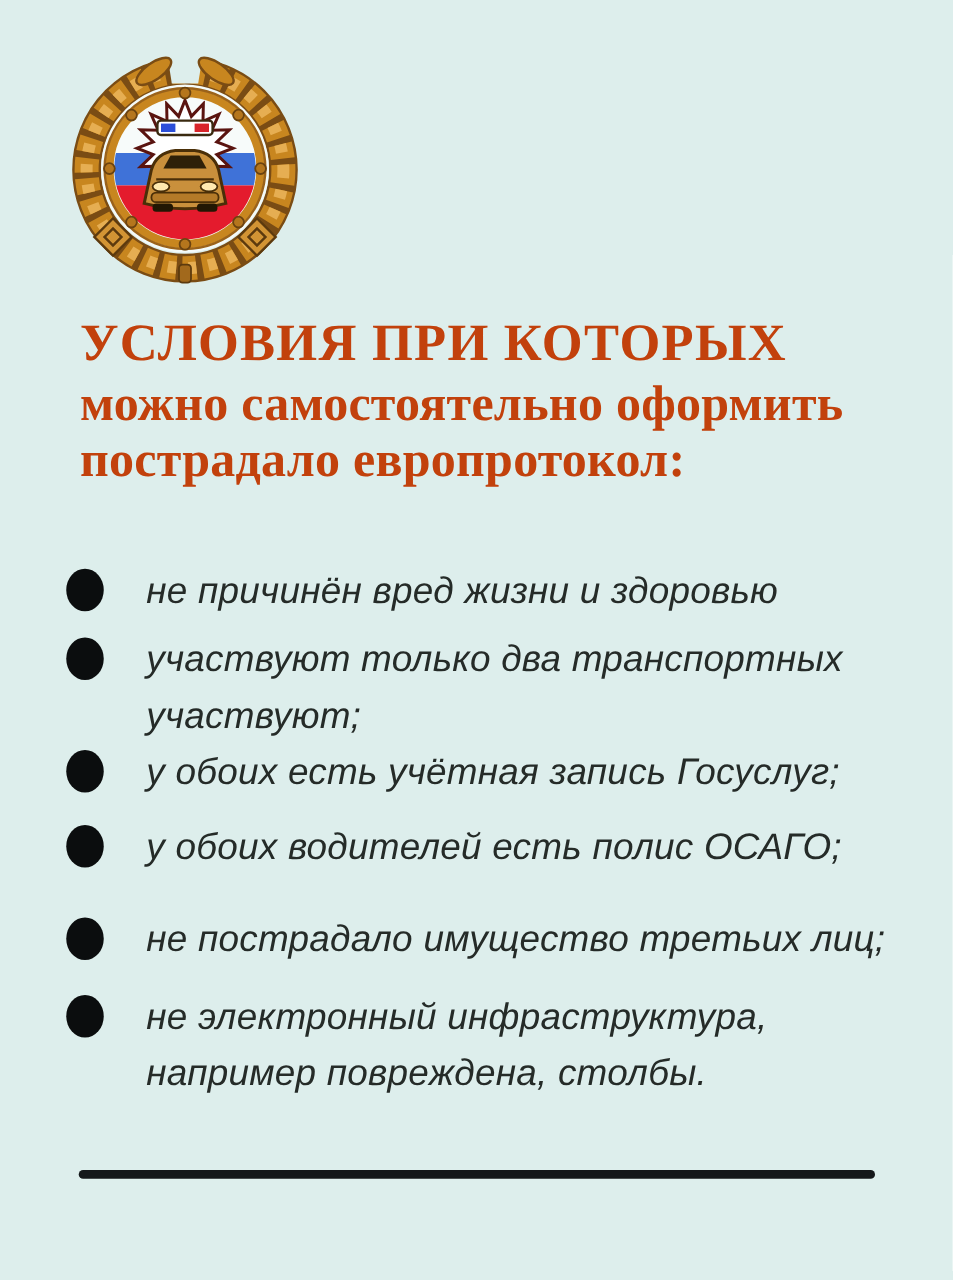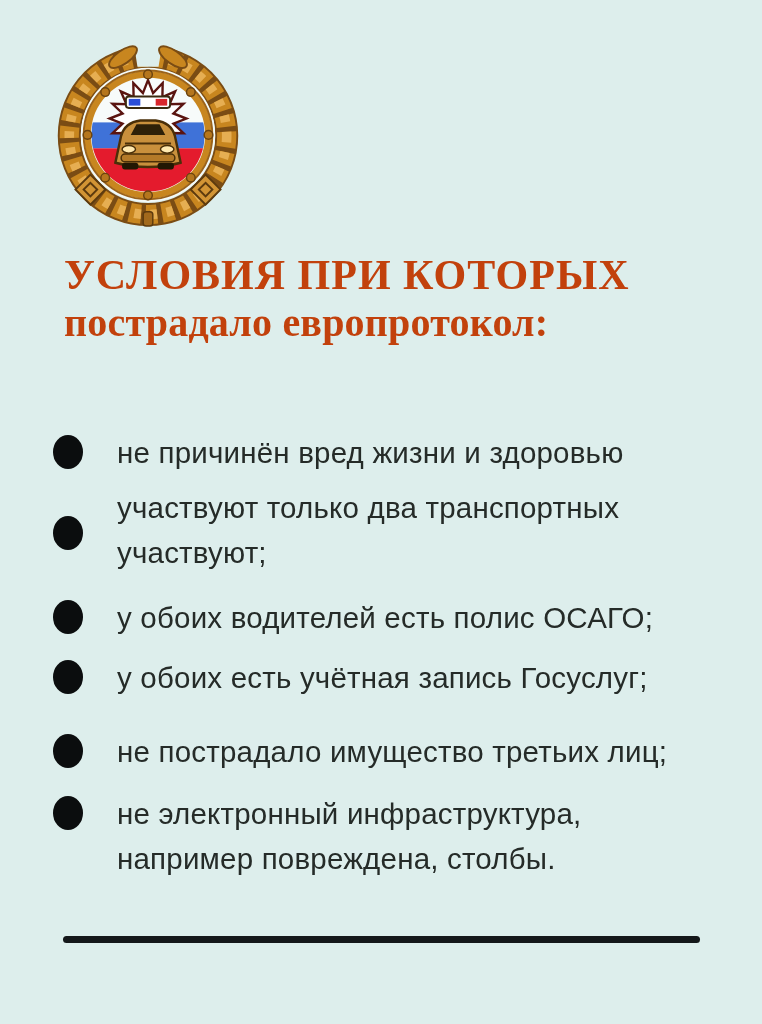--- a/index.html
+++ b/index.html
@@ -42,33 +42,34 @@
   .title .t3{
     display:block;
     font-size:40px;
     line-height:45px;
     letter-spacing:0.2px;
     white-space:nowrap;
   }
   
   .conditions{
     position:absolute;
-    left:0;top:430px;
+    left:0;top:450px;
     width:762px;
     margin:0;
     padding:0 40px 0 53px;
     list-style:none;
     box-sizing:border-box;
+    font-style:italic;
   }
   .conditions li{
     display:flex;
     align-items:flex-start;
   }
   .conditions li.m10{margin-bottom:10px;}
-  .conditions li.m5 {margin-bottom:20px;align-items:center;}
+  .conditions li.m5 {margin-bottom:0;}
   .conditions li.m15{margin-bottom:15px;}
   .conditions li.m17{margin-bottom:17px;margin-top:29px;}
   .dot{
     flex:none;
     width:30px;height:34px;
     margin:5px 34px 0 0;
     border-radius:50%;
     background:#0b0d0e;
   }
   .txt{
@@ -150,47 +151,48 @@
       <circle cx="55.4" cy="147.6" r="4.5" fill="#b5761d" stroke="#6b4310" stroke-width="1.5"></circle>
       <circle cx="37" cy="103" r="4.5" fill="#b5761d" stroke="#6b4310" stroke-width="1.5"></circle>
       <circle cx="55.4" cy="58.4" r="4.5" fill="#b5761d" stroke="#6b4310" stroke-width="1.5"></circle>
       <circle cx="100" cy="40" r="4.5" fill="#b5761d" stroke="#6b4310" stroke-width="1.5"></circle>
       <circle cx="144.6" cy="58.4" r="4.5" fill="#b5761d" stroke="#6b4310" stroke-width="1.5"></circle>
     </svg>
   </div>
 
   <h1 class="title">
     <span class="t1">УСЛОВИЯ ПРИ КОТОРЫХ</span>
+    <span class="t2">можно самостоятельно оформить</span>
     <span class="t3">пострадало европротокол:</span>
   </h1>
 
   <ul class="conditions">
     <li class="m10">
       <span class="dot"></span>
       <span class="txt">
         <span class="ln">не причинён вред жизни и здоровью</span>
       </span>
     </li>
     <li class="m5">
       <span class="dot"></span>
       <span class="txt">
         <span class="ln">участвуют только два транспортных</span>
         <span class="ln">участвуют;</span>
       </span>
     </li>
     <li class="m15">
       <span class="dot"></span>
       <span class="txt">
+        <span class="ln">у обоих есть учётная запись Госуслуг;</span>
+      </span>
+    </li>
+    <li class="m15">
+      <span class="dot"></span>
+      <span class="txt">
         <span class="ln">у обоих водителей есть полис ОСАГО;</span>
-      </span>
-    </li>
-    <li class="m15">
-      <span class="dot"></span>
-      <span class="txt">
-        <span class="ln">у обоих есть учётная запись Госуслуг;</span>
       </span>
     </li>
     <li class="m17">
       <span class="dot"></span>
       <span class="txt">
         <span class="ln">не пострадало имущество третьих лиц;</span>
       </span>
     </li>
     <li>
       <span class="dot"></span>

